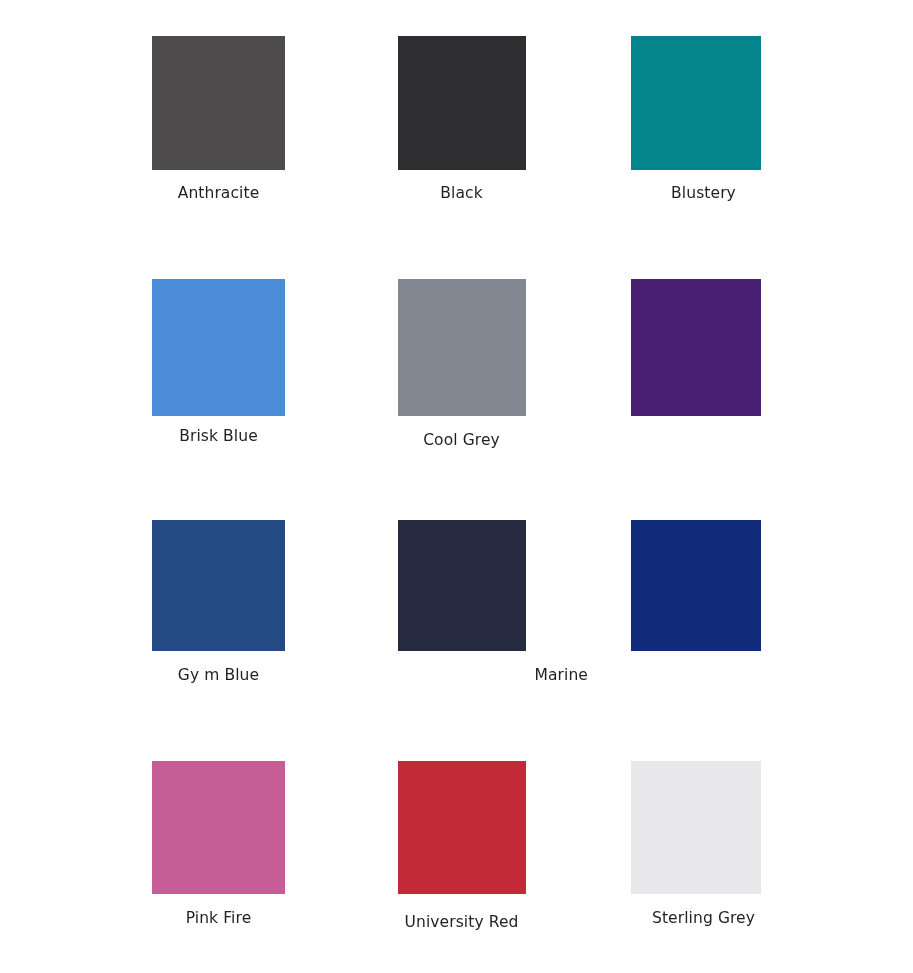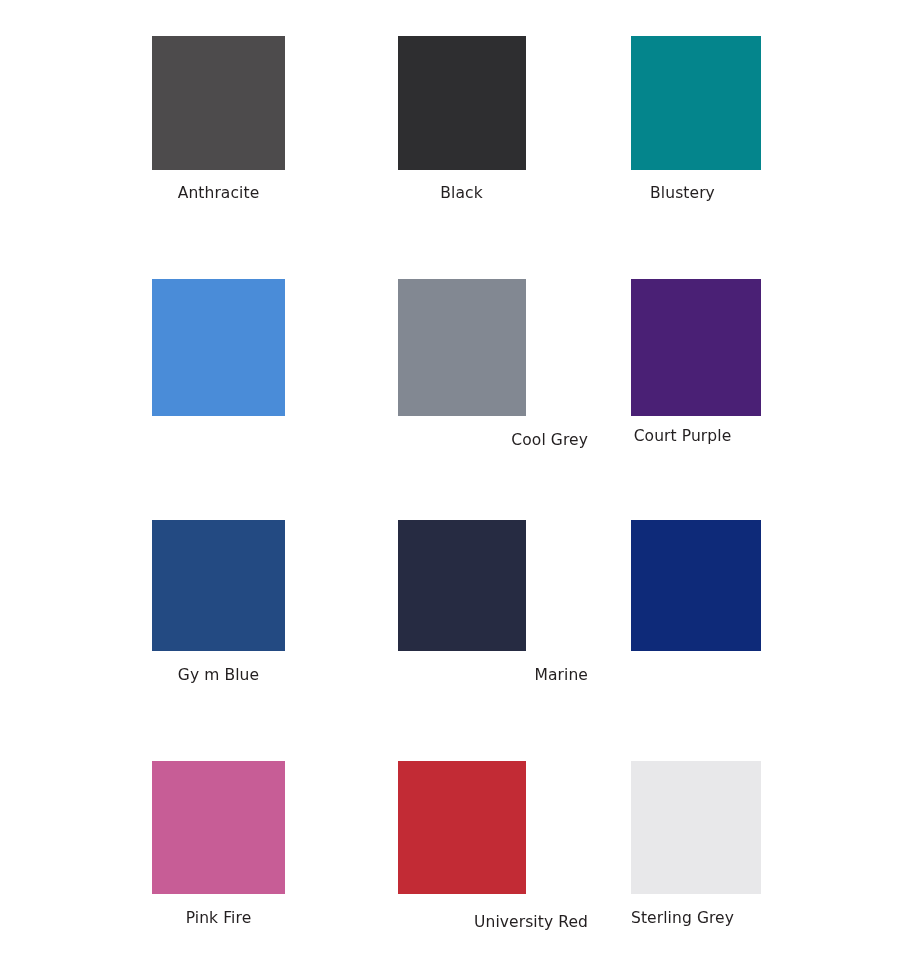--- a/index.html
+++ b/index.html
@@ -53,29 +53,29 @@
 
   
   .row-0 { top: 36px;  height: 134px; }
   .row-1 { top: 279px; height: 137px; }
   .row-2 { top: 520px; height: 131px; }
   .row-3 { top: 761px; height: 133px; }
 
   
   .lbl-col-0 { left: 92px;  width: 253px; }
   .lbl-col-1 { left: 335px; width: 253px; }
-  .lbl-col-2 { left: 556px; width: 253px; }
+  .lbl-col-2 { left: 577px; width: 253px; }
 
   .lbl-row-0 { top: 184px; }
   .lbl-row-1 { top: 427px; }
   .lbl-row-2 { top: 666px; }
   .lbl-row-3 { top: 909px; }
 
   
-  .lbl-nudge { margin-top: 4px; text-align: right; }
+  .lbl-nudge { margin-top: 4px; }
 </style>
 </head>
 <body style="background-color: rgb(255, 255, 255);">
 
 <main id="swatch-grid">
 
   <div class="swatch-cell col-0 row-0">
     <span class="swatch-chip" style="background-color:#4d4b4c;"></span>
   </div>
   <div class="swatch-label lbl-col-0 lbl-row-0" style="color: rgb(35, 31, 32);">Anthracite</div>
@@ -86,30 +86,30 @@
   <div class="swatch-label lbl-col-1 lbl-row-0" style="color: rgb(35, 31, 32);">Black</div>
 
   <div class="swatch-cell col-2 row-0">
     <span class="swatch-chip" style="background-color:#04858c;"></span>
   </div>
   <div class="swatch-label lbl-col-2 lbl-row-0" style="color: rgb(35, 31, 32);">Blustery</div>
 
   <div class="swatch-cell col-0 row-1">
     <span class="swatch-chip" style="background-color:#4a8cd8;"></span>
   </div>
+  <div class="swatch-label lbl-col-0 lbl-row-1" style="color: rgb(35, 31, 32);">Brisk Blue</div>
 
   <div class="swatch-cell col-1 row-1">
     <span class="swatch-chip" style="background-color:#828892;"></span>
   </div>
   <div class="swatch-label lbl-col-1 lbl-row-1 lbl-nudge" style="color: rgb(35, 31, 32);">Cool Grey</div>
 
   <div class="swatch-cell col-2 row-1">
     <span class="swatch-chip" style="background-color:#4a2075;"></span>
   </div>
-  <div class="swatch-label lbl-col-2 lbl-row-1" style="color: rgb(35, 31, 32);">Court Purple</div>
 
   <div class="swatch-cell col-0 row-2">
     <span class="swatch-chip" style="background-color:#234a82;"></span>
   </div>
   <div class="swatch-label lbl-col-0 lbl-row-2" style="color: rgb(35, 31, 32);">Gy m Blue</div>
 
   <div class="swatch-cell col-1 row-2">
     <span class="swatch-chip" style="background-color:#262b42;"></span>
   </div>
   <div class="swatch-label lbl-col-1 lbl-row-2" style="color: rgb(35, 31, 32); text-align: right;">Marine</div>

